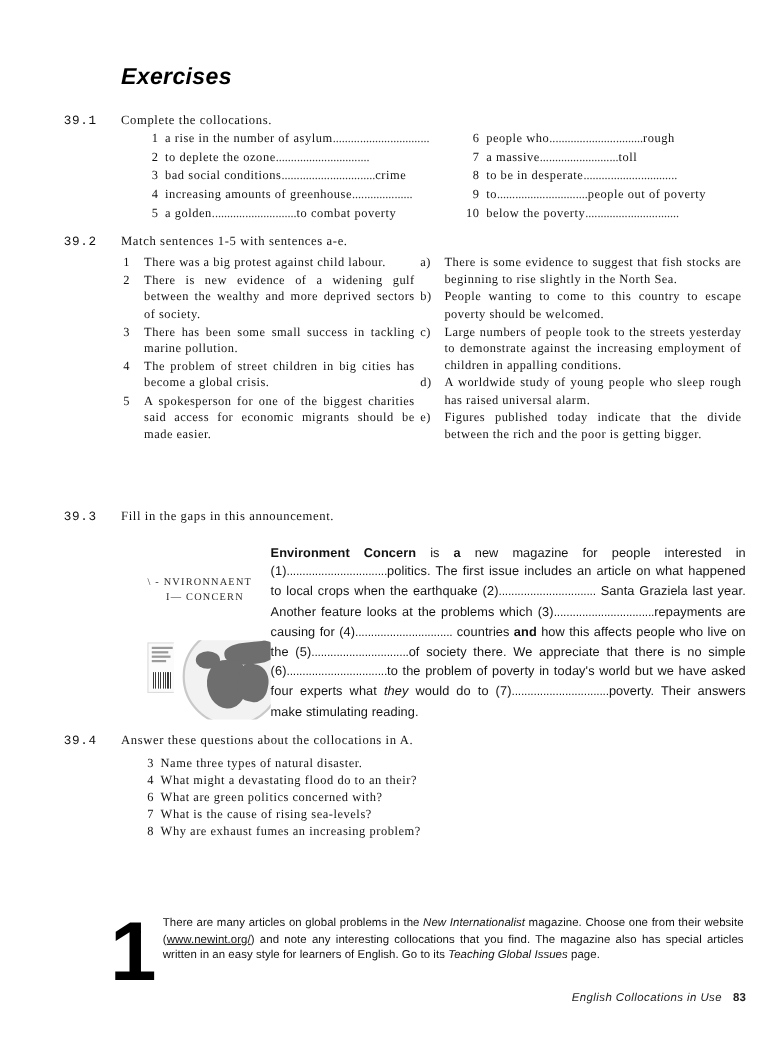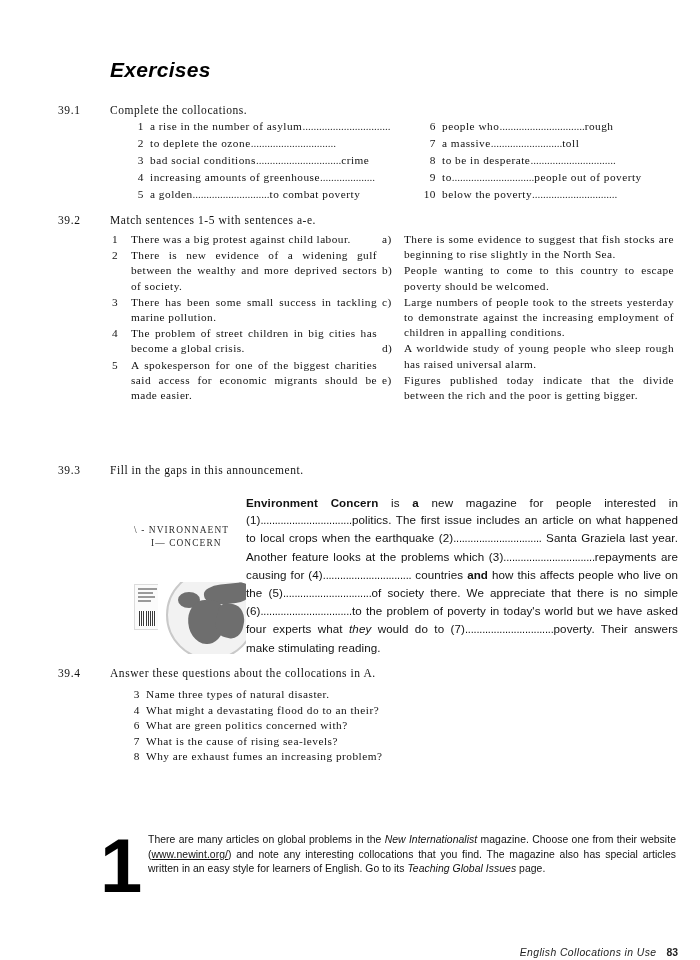--- a/index.html
+++ b/index.html
@@ -40,21 +40,21 @@
   
   .ex {
     position: absolute;
     left: 0;
     width: 700px;
   }
   .ex-num {
     position: absolute;
     left: 58px;
     top: 0;
-    font-family: Liberation Serif, serif;
+    font-family: Liberation Mono, monospace;
     font-size: 11.5px;
     letter-spacing: 0.6px;
     color: #111;
   }
   .ex-head {
     position: absolute;
     left: 110px;
     top: 0;
     font-family: "Liberation Serif", serif;
     font-size: 11.5px;
@@ -294,21 +294,20 @@
   .footer {
     position: absolute;
     right: 22px;
     top: 902px;
     font-family: "Liberation Sans", sans-serif;
     font-size: 10.4px;
     font-style: italic;
     letter-spacing: 0.4px;
     color: #222;
     white-space: nowrap;
-    margin-top: 45px;
   }
   .footer .pg {
     font-style: normal;
     font-weight: bold;
     margin-left: 10px;
     letter-spacing: 0;
   }
 </style>
 </head>
 <body>

